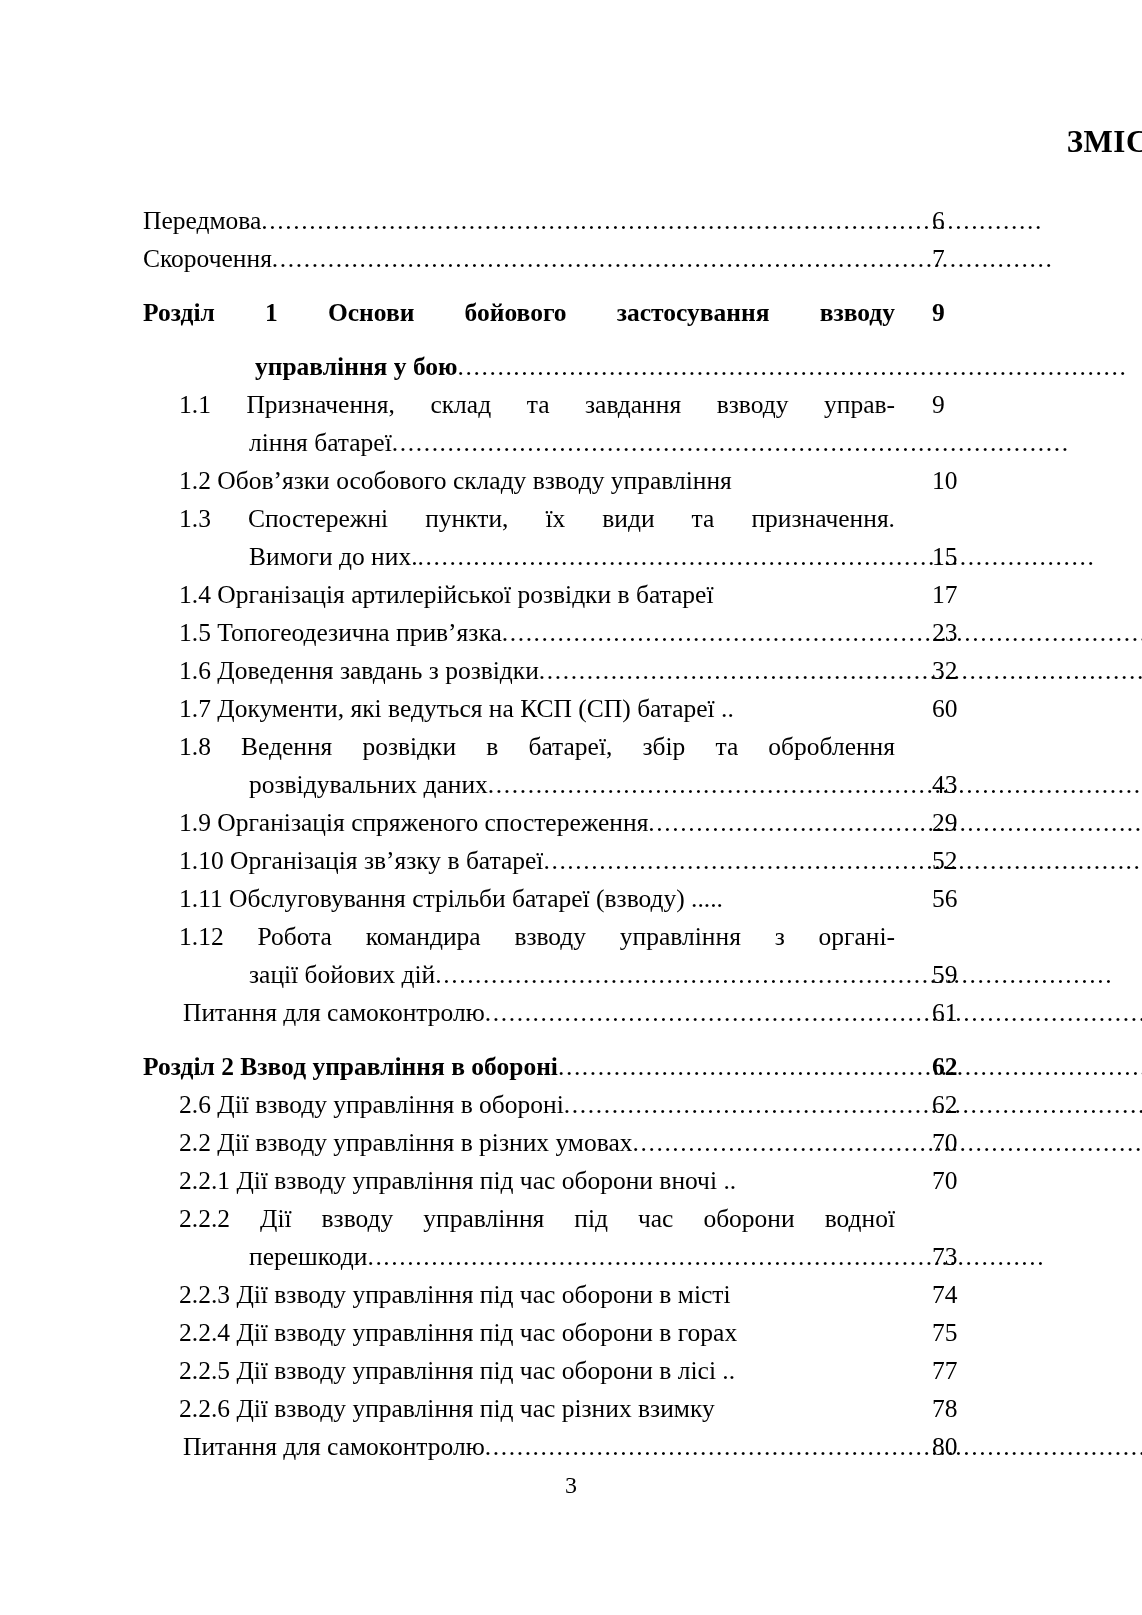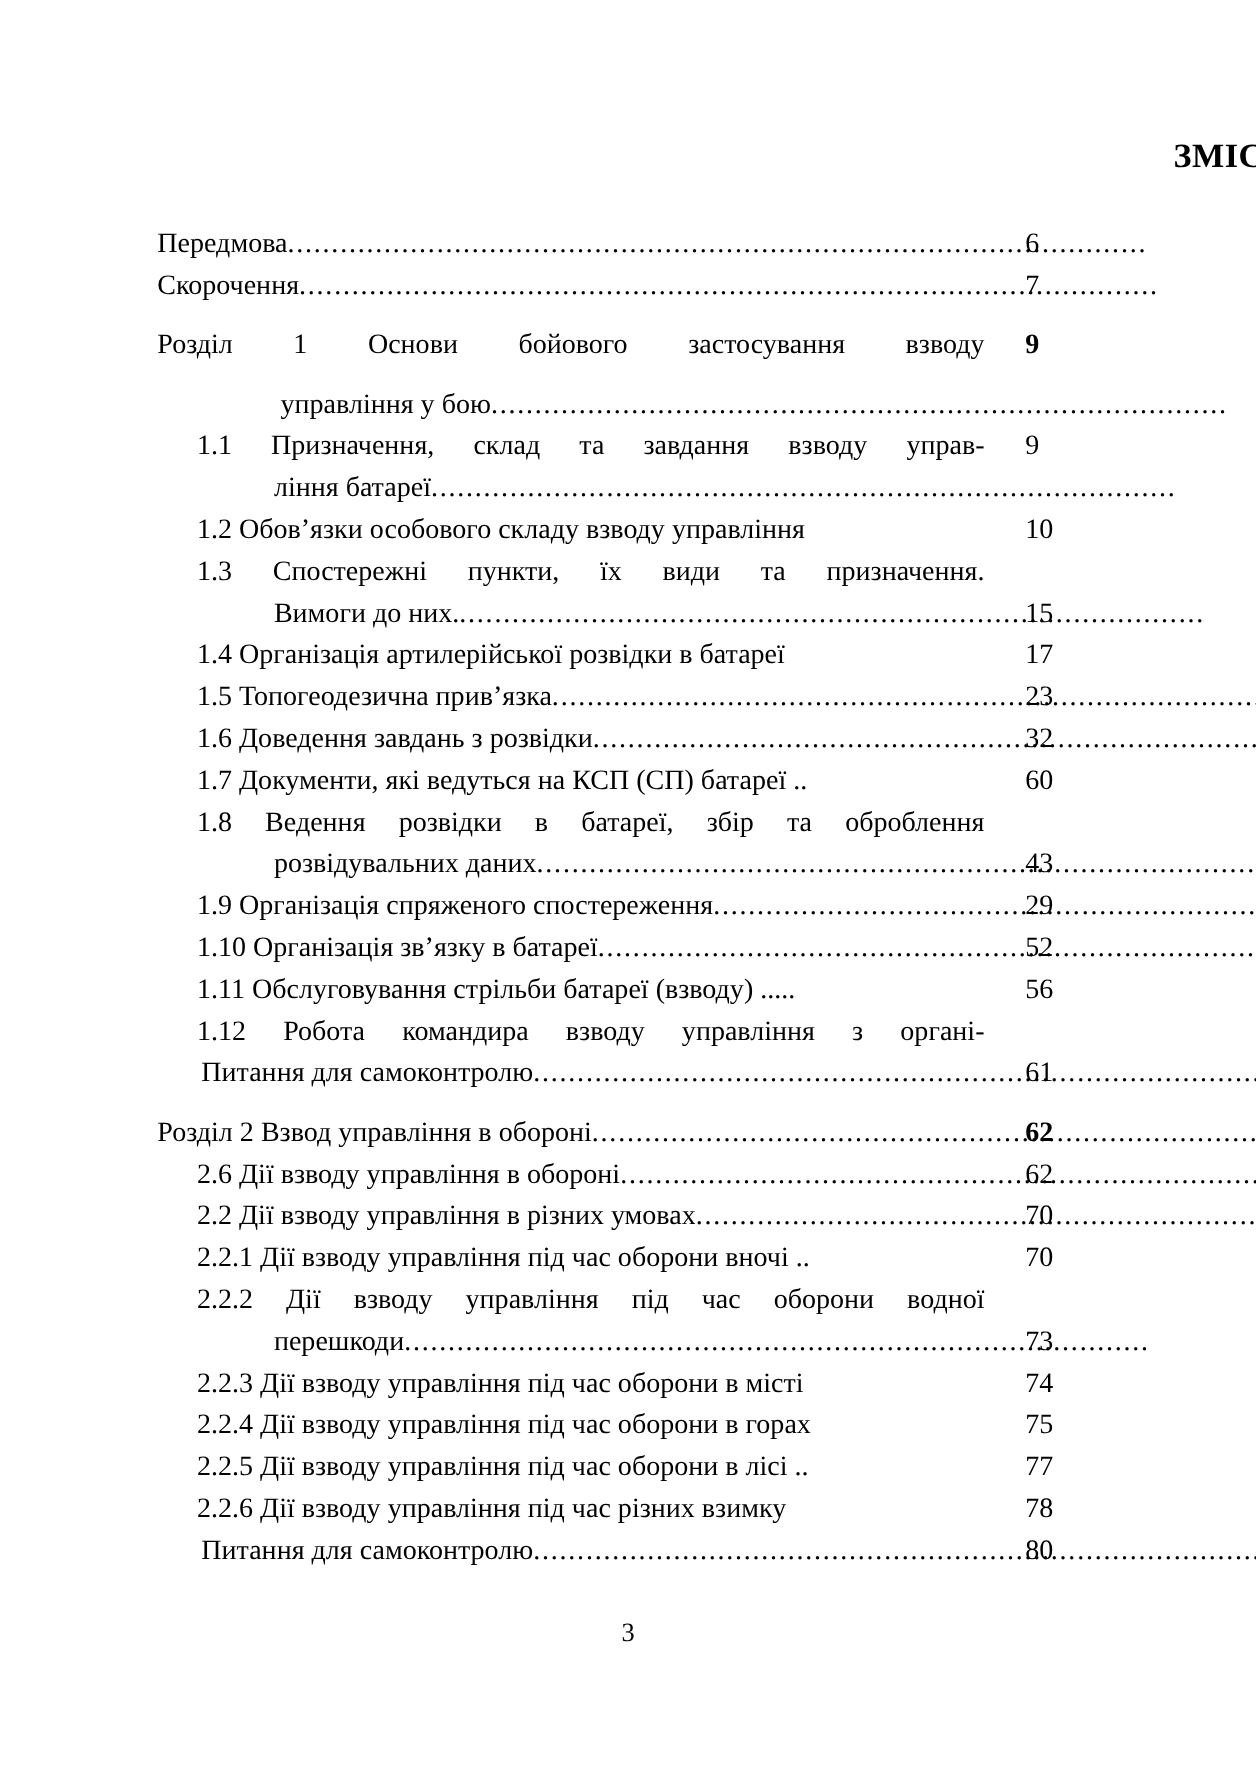--- a/index.html
+++ b/index.html
@@ -66,21 +66,21 @@
     vertical-align: top;
   }
 
   
   .ind-0  { padding-left: 0px; }
   .ind-1  { padding-left: 36px; font-family: Liberation Serif, serif; }
   .ind-2  { padding-left: 40px; text-align: right; }
   .cont-1 { padding-left: 106px; }
   .cont-2 { padding-left: 112px; }
 
-  .bold { font-weight: normal; }
+  .bold { font-weight: bold; }
 
   
   .just {
     display: inline-block;
     text-align: justify;
     text-align-last: justify;
     white-space: normal;
     vertical-align: top;
   }
   .just.w-chapter { width: 752px; }
@@ -170,20 +170,21 @@
         <div class="line"><span class="ln-text ind-1">1.9 Організація спряженого спостереження</span><span class="leaders" style="width: 745px;"></span><span class="pgnum">29</span></div>
       </div>
       <div class="entry">
         <div class="line"><span class="ln-text ind-1">1.10 Організація зв’язку в батареї</span><span class="leaders" style="width: 745px;"></span><span class="pgnum">52</span></div>
       </div>
       <div class="entry">
         <div class="line"><span class="ln-text ind-1">1.11 Обслуговування стрільби батареї (взводу) .....</span><span class="pgnum">56</span></div>
       </div>
       <div class="entry">
         <div class="line"><span class="ln-text ind-1"><span class="just w-sub">1.12 Робота командира взводу управління з органі-</span></span></div>
+        <div class="line"><span class="ln-text cont-1">зації бойових дій</span><span class="leaders" style="width: 675px;"></span><span class="pgnum">59</span></div>
       </div>
       <div class="entry">
         <div class="line"><span class="ln-text ind-2">Питання для самоконтролю</span><span class="leaders" style="width: 741px;"></span><span class="pgnum">61</span></div>
       </div>
       <div class="entry">
         <div class="line gap-before"><span class="ln-text ind-0 bold">Розділ 2 Взвод управління в обороні</span><span class="leaders" style="width: 781px;"></span><span class="pgnum bold">62</span></div>
       </div>
       <div class="entry">
         <div class="line"><span class="ln-text ind-1">2.6 Дії взводу управління в обороні</span><span class="leaders" style="width: 745px;"></span><span class="pgnum">62</span></div>
       </div>

